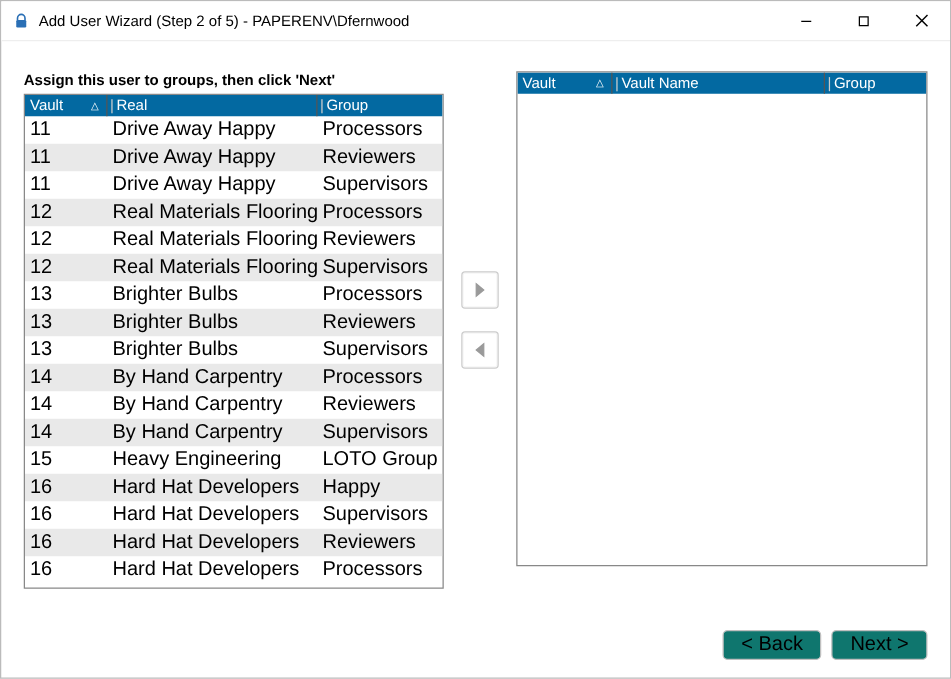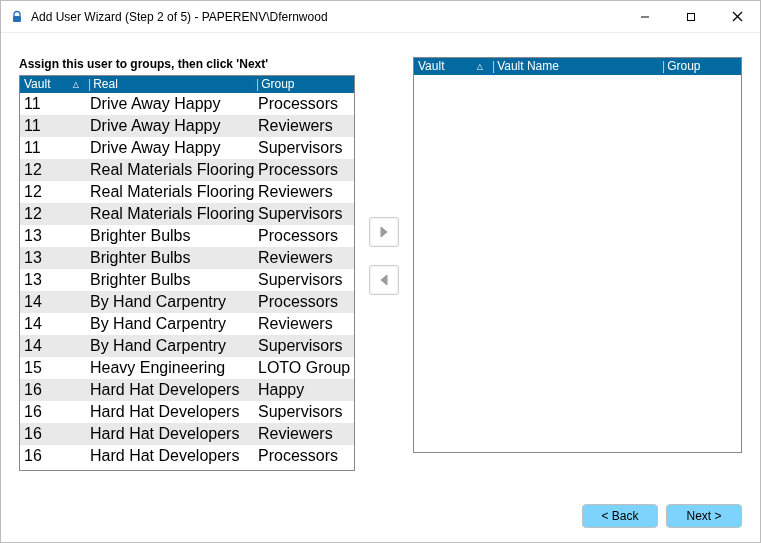--- a/index.html
+++ b/index.html
@@ -140,22 +140,22 @@
     display: flex;
     justify-content: flex-end;
     gap: 8px;
     padding: 10px 18px 14px 0;
   }
   .wiz-btn {
     min-width: 76px;
     height: 24px;
     border: 1px solid #bfbfbf;
     border-radius: 4px;
-    background: #7dd3fc;
-    font-size: 12px;
+    background: #0f766e;
+    font-size: 16px;
     display: flex; align-items: center; justify-content: center;
     padding: 0 14px;
   }
 </style>
 </head>
 <body>
 
 <div class="titlebar">
   <span class="app-icon">
     <svg width="14" height="14" viewBox="0 0 14 14">

